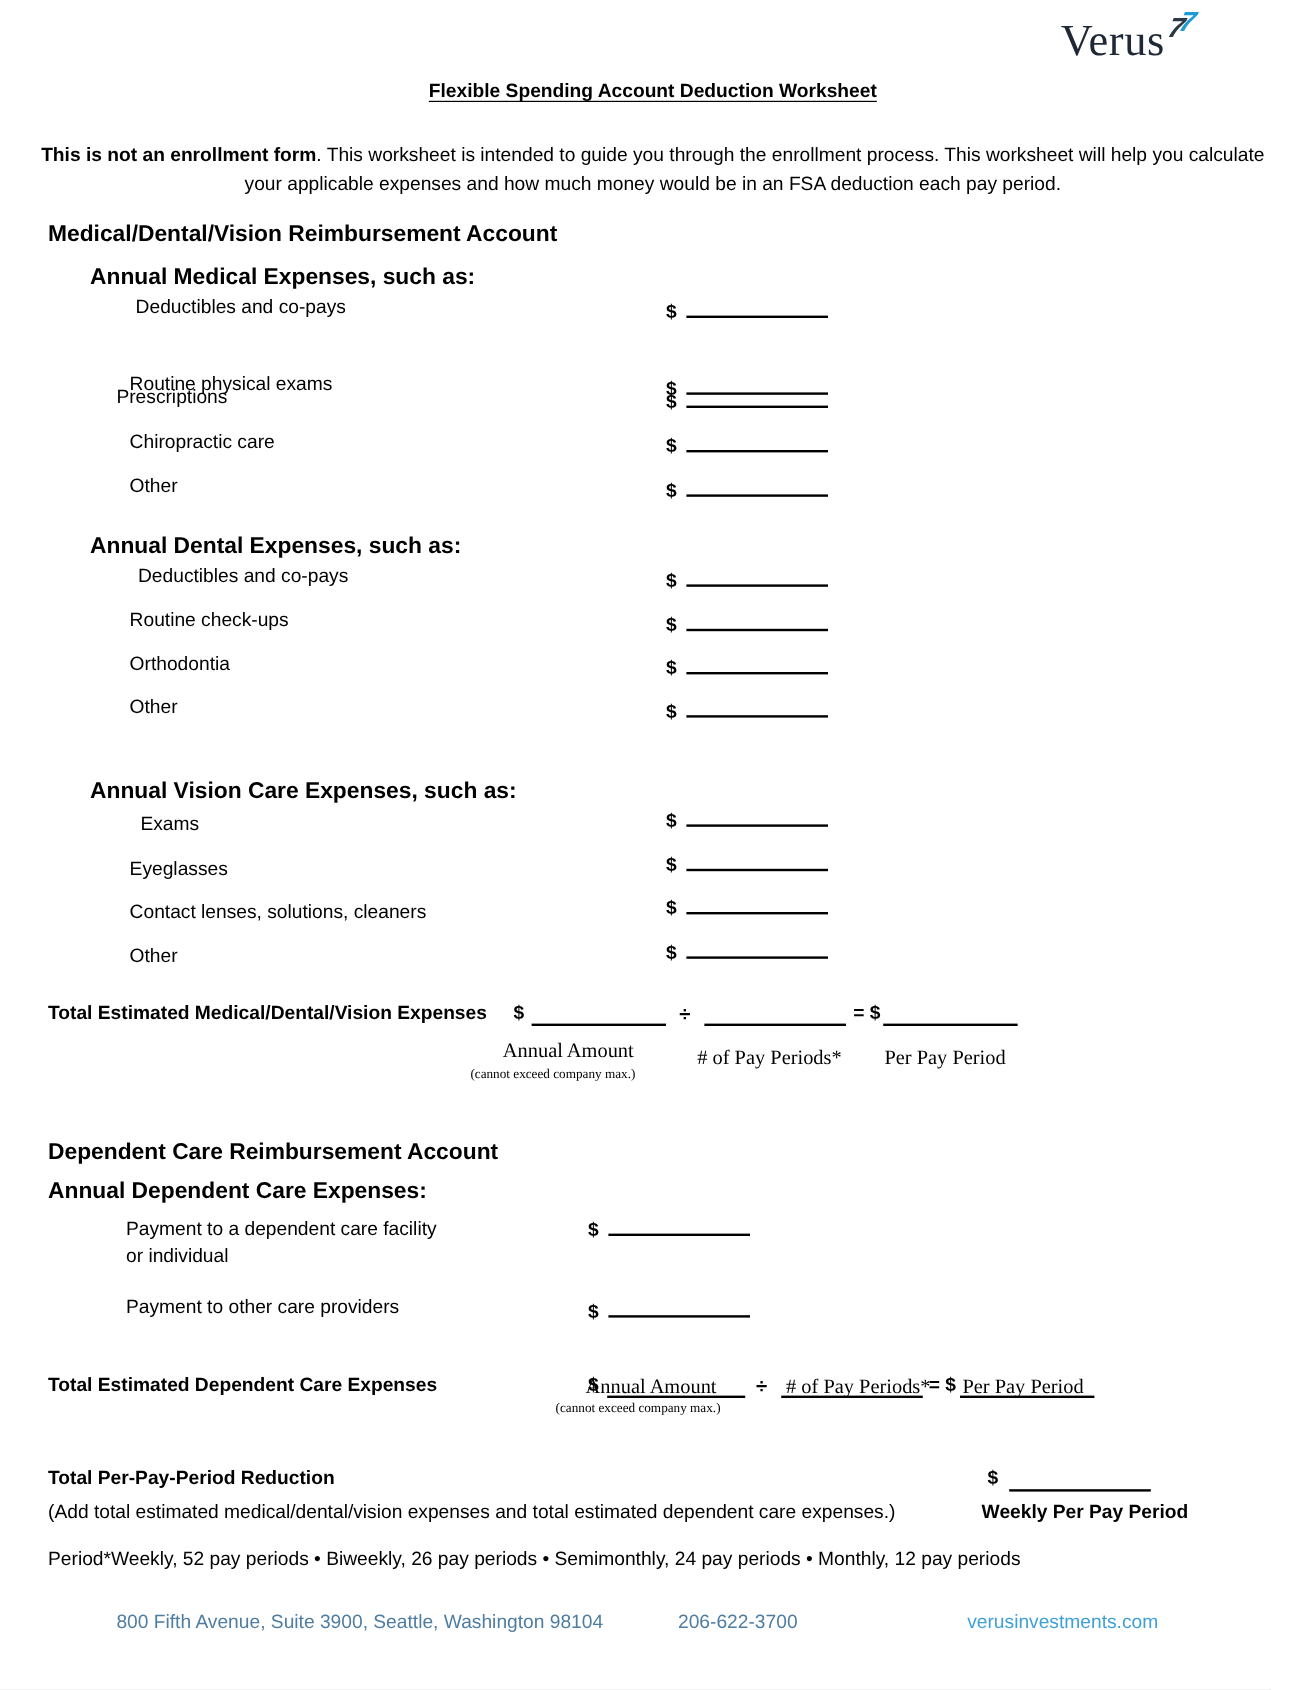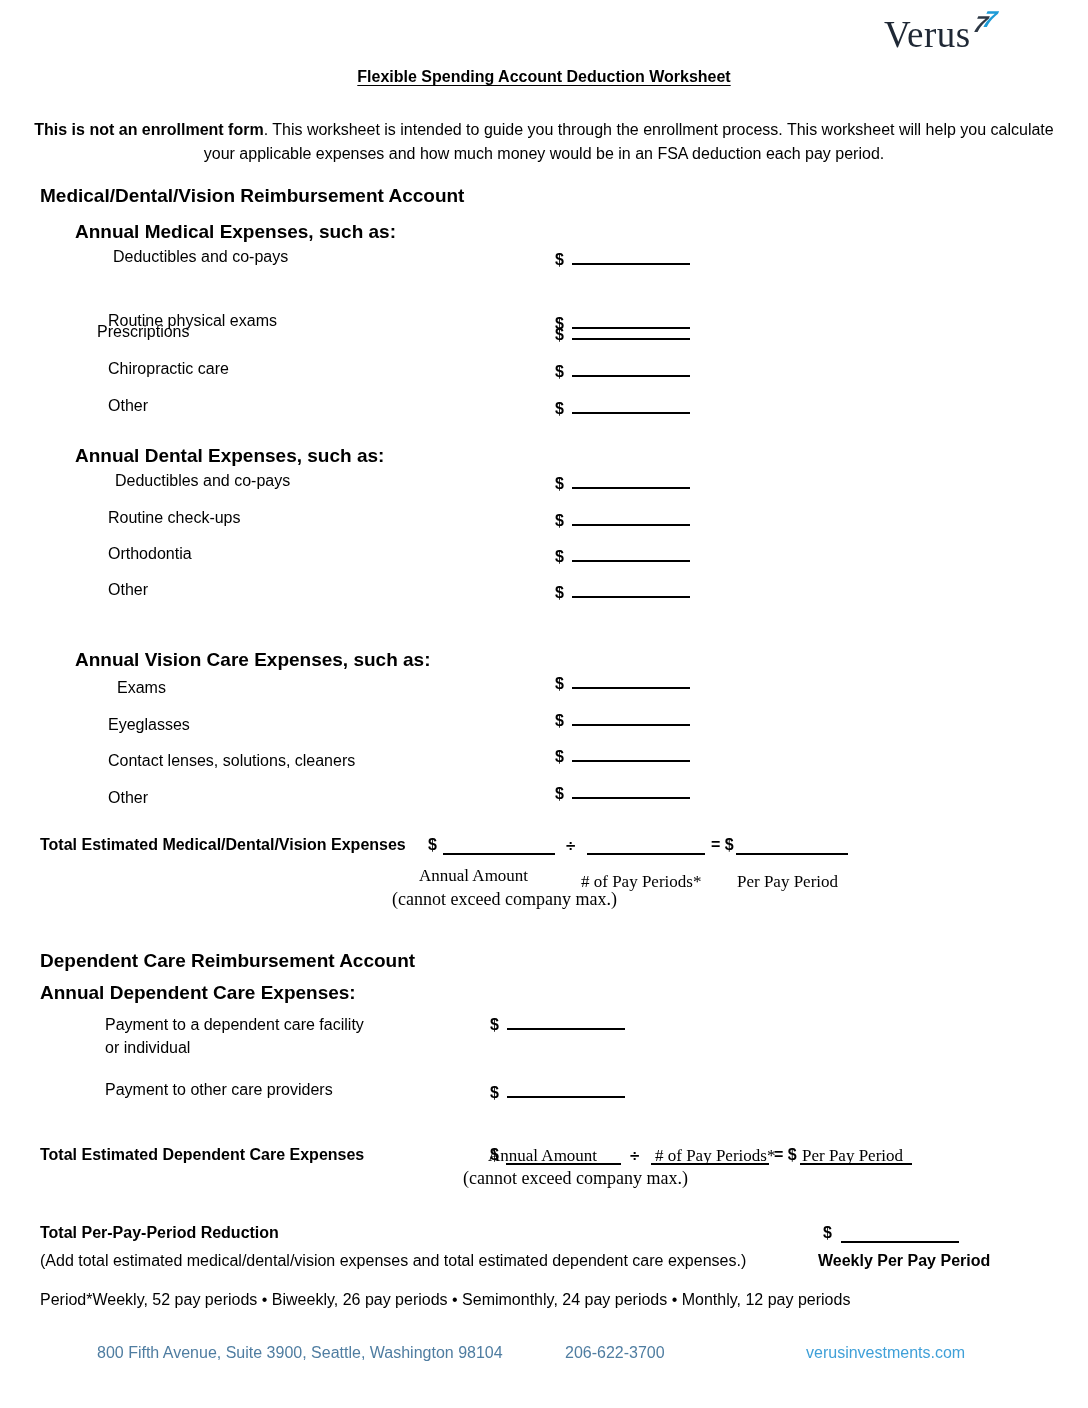--- a/index.html
+++ b/index.html
@@ -11,21 +11,21 @@
   .abs{position:absolute;}
   .row{position:absolute;left:0;width:1088px;height:26px;}
   .label{position:absolute;top:0;white-space:nowrap;font-size:16px;}
   .bold{font-weight:700;}
   .dcell{position:absolute;top:0;white-space:nowrap;}
   .dollar{font-weight:700;font-size:16px;}
   .fline{display:inline-block;border-bottom:2px solid #000;height:15px;margin-left:8px;}
   .fline-abs{position:absolute;border-bottom:2px solid #000;height:15px;top:2px;}.w112{width:112px}.w115{width:115px}.w118{width:118px}
   .op{position:absolute;top:0;font-weight:700;font-size:17px;}
   .serifcap{position:absolute;font-family:"Liberation Serif",serif;font-size:17px;white-space:nowrap;}
-  .serifcap-sm{position:absolute;font-family:"Liberation Serif",serif;font-size:18px;white-space:nowrap;}
+  .serifcap-sm{position:absolute;font-family:"Liberation Serif",serif;font-size:11px;white-space:nowrap;}
   .title-wrap{position:absolute;top:68px;left:0;width:1088px;text-align:center;}
   .title-text{font-weight:700;font-size:16px;text-decoration:underline;text-underline-offset:3px;}
   .intro{position:absolute;top:118px;left:34px;width:1020px;text-align:center;font-size:16px;line-height:24px;}
   .heading{position:absolute;font-weight:700;font-size:19px;white-space:nowrap;}
   .logo{position:absolute;top:16px;left:884px;white-space:nowrap;}
   .logo-word{font-family:"Liberation Serif",serif;font-size:37px;letter-spacing:0.5px;line-height:1;}
   .logo-arrows{display:inline-block;position:relative;top:-15px;left:3px;}
   .logo-arrow{display:inline-block;font-weight:700;font-style:italic;font-size:23px;line-height:1;transform:skewX(-14deg);}
   .logo-arrow.blue{margin-left:-5px;transform:skewX(-14deg) translateY(-5px);}
   .footer{position:absolute;top:1344px;left:0;width:1088px;font-size:16px;}

